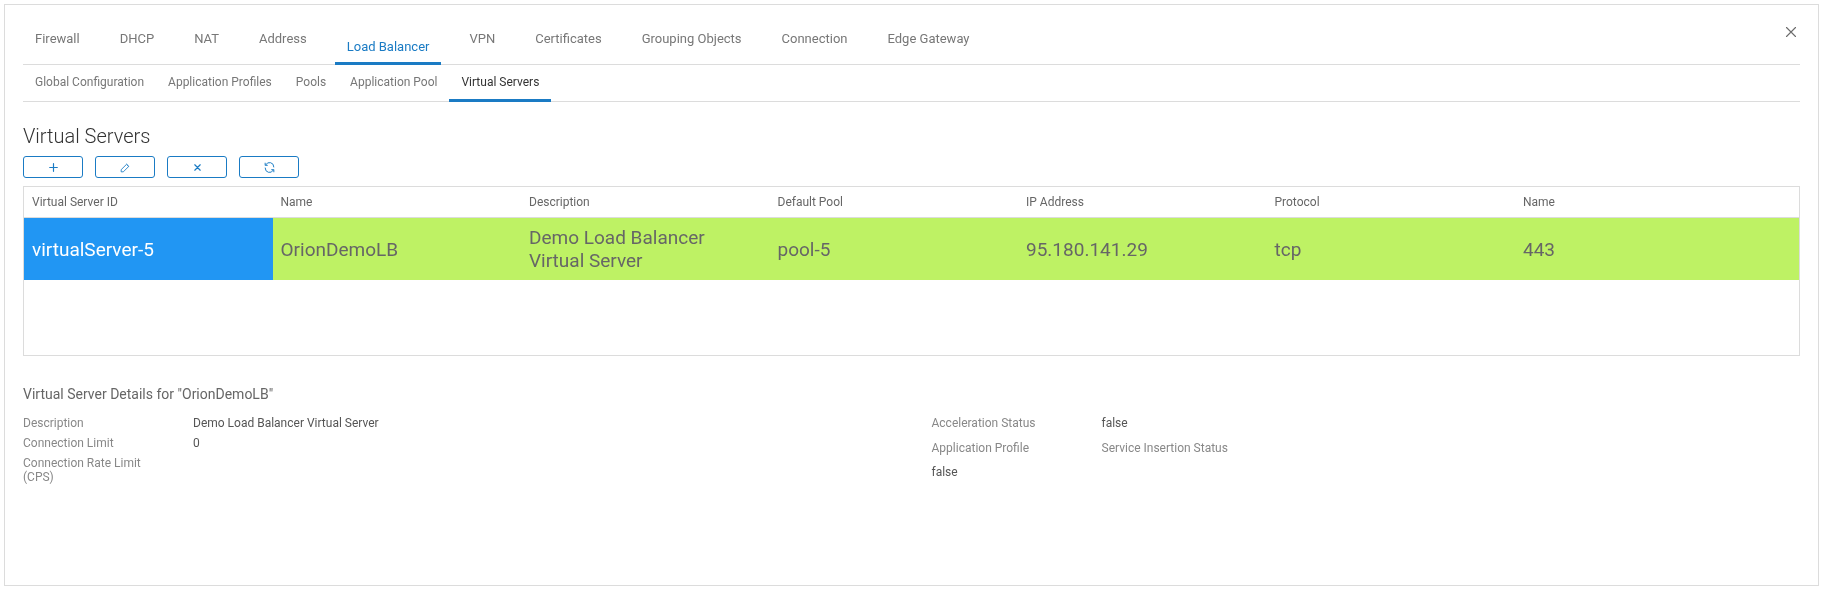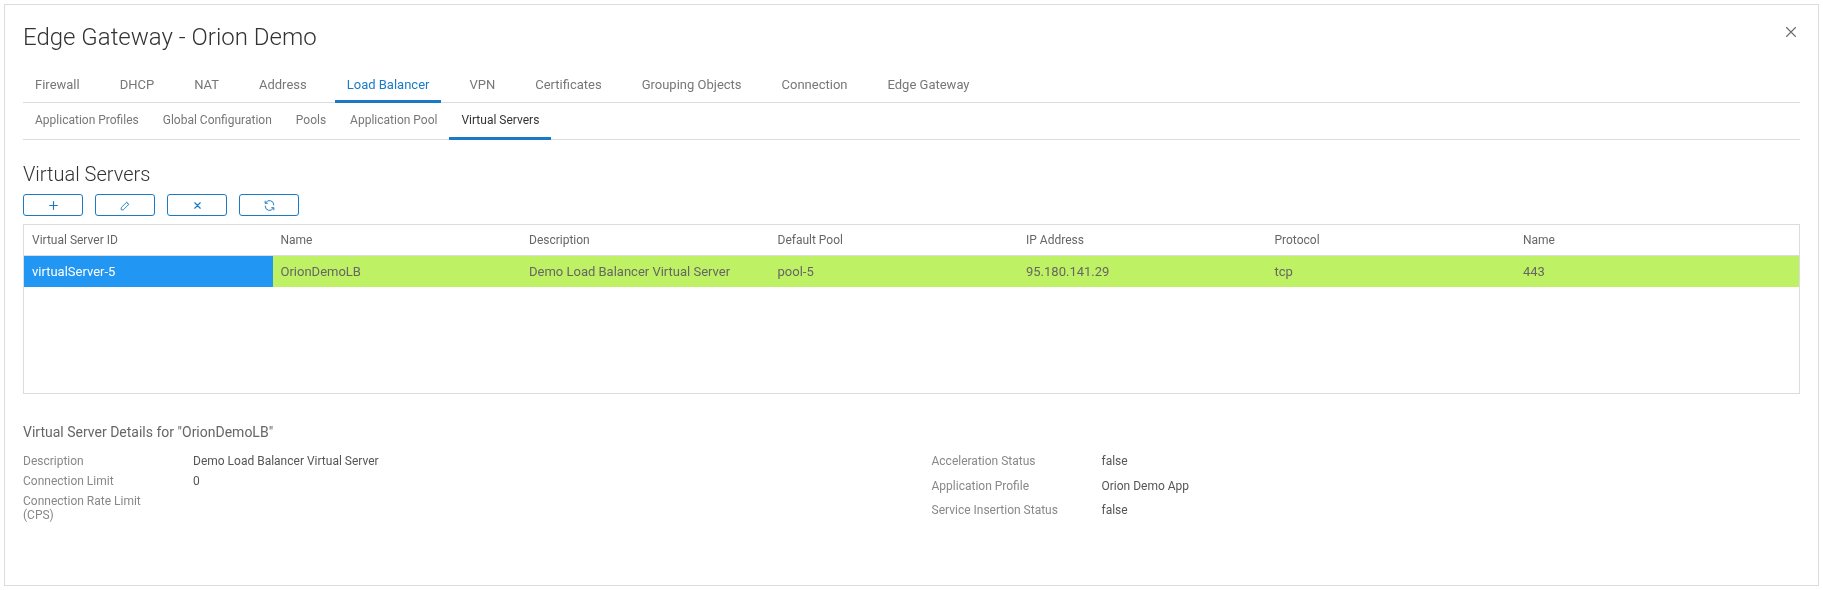--- a/index.html
+++ b/index.html
@@ -46,20 +46,21 @@
       padding: 8px 12px;
       color: #777777;
       cursor: pointer;
       font-size: 13px;
       border-bottom: 3px solid transparent;
       margin-bottom: -1px;
     }
     .tab.active {
       color: #1a7bc4;
       border-bottom-color: #1a7bc4;
+      margin-top: 8px;
     }
     .sub-tab-bar {
       display: flex;
       border-bottom: 1px solid #dcdcdc;
       margin-top: 0;
     }
     .sub-tab {
       padding: 10px 12px;
       color: #777777;
       cursor: pointer;
@@ -110,21 +111,21 @@
       text-align: left;
       font-weight: 400;
       color: #666666;
       font-size: 12px;
       padding: 8px 8px;
       border-bottom: 1px solid #dcdcdc;
       background: #ffffff;
     }
     .data-table td {
       padding: 8px 8px;
-      font-size: 13px;
+      font-size: 19px;
       color: #666666;
     }
     .data-table tr.selected td {
       background: #bef264;
     }
     .data-table tr.selected td.highlight {
       background: #2196f3;
       color: #ffffff;
     }
     .table-container {
@@ -171,38 +172,37 @@
 <body>
 
 <div class="modal">
 
   <div class="close-btn">
     <svg viewBox="0 0 24 24">
         <path d="M18 6L6 18M6 6l12 12" stroke="currentColor" stroke-width="1.5" fill="none" stroke-linecap="round"></path>
       </svg>
   </div>
 
-  <h1 class="page-title">Edge Gateway - Orion Demo</h1>
 
   <div class="tab-bar">
     <div class="tab">Firewall</div>
     <div class="tab">DHCP</div>
     <div class="tab">NAT</div>
     <div class="tab">Address</div>
     <div class="tab active">Load Balancer</div>
     <div class="tab">VPN</div>
     <div class="tab">Certificates</div>
     <div class="tab">Grouping Objects</div>
     <div class="tab">Connection</div>
     <div class="tab">Edge Gateway</div>
   </div>
 
   <div class="sub-tab-bar">
+    <div class="sub-tab">Global Configuration</div>
     <div class="sub-tab">Application Profiles</div>
-    <div class="sub-tab">Global Configuration</div>
     <div class="sub-tab">Pools</div>
     <div class="sub-tab">Application Pool</div>
     <div class="sub-tab active">Virtual Servers</div>
   </div>
 
   <h2 class="section-title">Virtual Servers</h2>
 
   <div class="btn-row">
     <button class="icon-btn">
       <svg viewBox="0 0 24 24">
@@ -262,19 +262,18 @@
       <div class="value">Demo Load Balancer Virtual Server</div>
       <div class="label">Connection Limit</div>
       <div class="value">0</div>
       <div class="label">Connection Rate Limit (CPS)</div>
       <div class="value"></div>
     </div>
     <div class="details-col">
       <div class="label">Acceleration Status</div>
       <div class="value">false</div>
       <div class="label">Application Profile</div>
-      <div class="value">Orion Demo App</div>
       <div class="label">Service Insertion Status</div>
       <div class="value">false</div>
     </div>
   </div>
 
 </div>
 
 </body></html>

